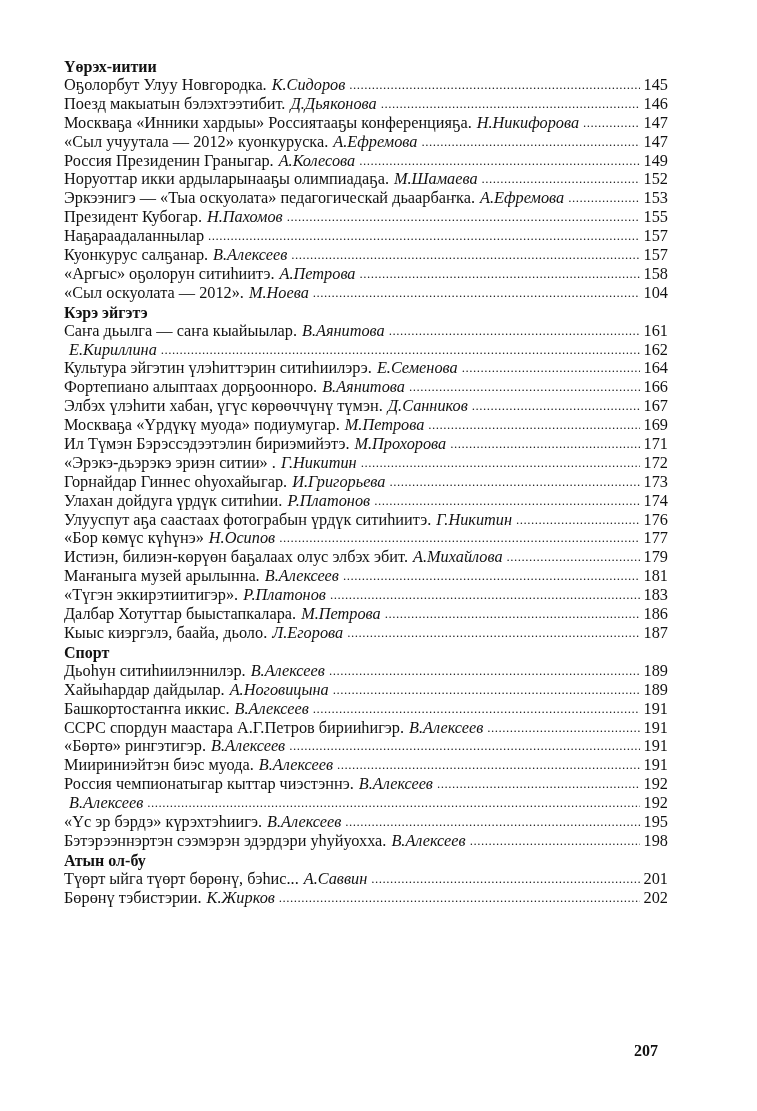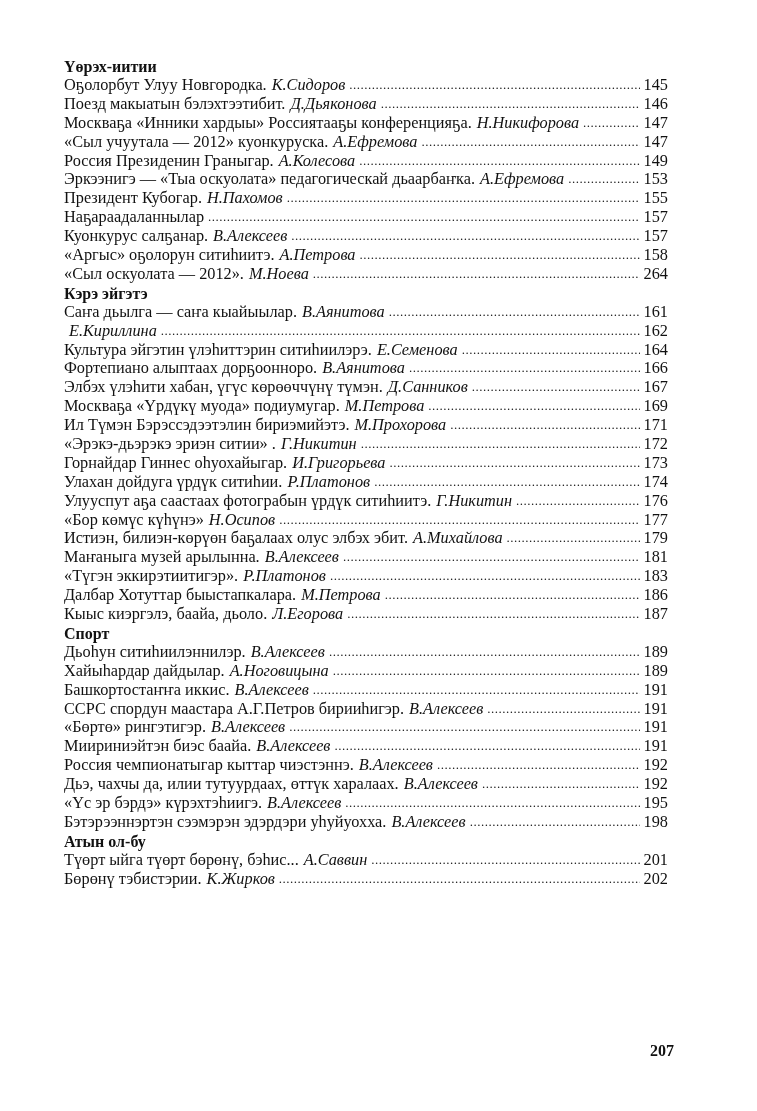--- a/index.html
+++ b/index.html
@@ -6,33 +6,33 @@
     body { width: 757px; height: 1111px; position: relative; overflow: hidden; }
     .page {
       position: absolute; left: 64px; top: 57px; width: 604px;
       font-family: "Liberation Serif", serif; color: #111111;
       font-size: 16.3px; line-height: 18.9px;
     }
     .section-title {
       font-weight: bold; font-size: 16px;
       height: 19px; line-height: 19px;
     }
-    .entry { display: flex; align-items: flex-end; height: 18.9px; white-space: nowrap; overflow: hidden; }
+    .entry { display: flex; align-items: flex-start; height: 18.9px; white-space: nowrap; overflow: hidden; }
     .entry .title { flex: 0 0 auto; }
     .entry .author { font-style: italic; margin-left: 5px; flex: 0 0 auto; }
     .entry .dots {
       flex: 1 1 auto; overflow: hidden; margin: 0 2px 0 4px;
       letter-spacing: 0.5px; font-size: 13px; color: #222;
     }
     .entry .dots::before {
       content: "................................................................................................................................................................................................";
     }
     .entry .page-num { flex: 0 0 auto; text-align: right; min-width: 26px; }
     .folio {
-      position: absolute; left: 650px; top: 1042px;
+      position: absolute; left: 634px; top: 1042px;
       font-family: "Liberation Serif", serif; font-weight: bold; font-size: 16px; color: #111;
     }
   </style>
 </head>
 <body>
 
 <div class="page" id="toc">
     <div class="section-title">Үөрэх-иитии</div>
     <div class="entry">
       <span class="title">Оҕолорбут Улуу Новгородка.</span>
@@ -58,20 +58,26 @@
       <span class="dots"></span>
       <span class="page-num">147</span>
     </div>
     <div class="entry">
       <span class="title">Россия Президенин Граныгар.</span>
       <span class="author">А.Колесова</span>
       <span class="dots"></span>
       <span class="page-num">149</span>
     </div>
     <div class="entry">
+      <span class="title">Норуоттар икки ардыларынааҕы олимпиадаҕа.</span>
+      <span class="author">М.Шамаева</span>
+      <span class="dots"></span>
+      <span class="page-num">152</span>
+    </div>
+    <div class="entry">
       <span class="title">Эркээнигэ — «Тыа оскуолата» педагогическай дьаарбаҥка.</span>
       <span class="author">А.Ефремова</span>
       <span class="dots"></span>
       <span class="page-num">153</span>
     </div>
     <div class="entry">
       <span class="title">Президент Кубогар.</span>
       <span class="author">Н.Пахомов</span>
       <span class="dots"></span>
       <span class="page-num">155</span>
@@ -90,21 +96,21 @@
     <div class="entry">
       <span class="title">«Аргыс» оҕолорун ситиһиитэ.</span>
       <span class="author">А.Петрова</span>
       <span class="dots"></span>
       <span class="page-num">158</span>
     </div>
     <div class="entry">
       <span class="title">«Сыл оскуолата — 2012».</span>
       <span class="author">М.Ноева</span>
       <span class="dots"></span>
-      <span class="page-num">264</span>
+      <span class="page-num">104</span>
     </div>
     <div class="section-title">Кэрэ  эйгэтэ</div>
     <div class="entry">
       <span class="title">Саҥа дьылга — саҥа кыайыылар.</span>
       <span class="author">В.Аянитова</span>
       <span class="dots"></span>
       <span class="page-num">161</span>
     </div>
     <div class="entry">
       <span class="author">Е.Кириллина</span>
@@ -226,33 +232,32 @@
       <span class="dots"></span>
       <span class="page-num">191</span>
     </div>
     <div class="entry">
       <span class="title">«Бөртө» рингэтигэр.</span>
       <span class="author">В.Алексеев</span>
       <span class="dots"></span>
       <span class="page-num">191</span>
     </div>
     <div class="entry">
-      <span class="title">Миириниэйтэн биэс баайа.</span>
+      <span class="title">Миириниэйтэн биэс муода.</span>
       <span class="author">В.Алексеев</span>
       <span class="dots"></span>
       <span class="page-num">191</span>
     </div>
     <div class="entry">
       <span class="title">Россия чемпионатыгар кыттар чиэстэннэ.</span>
       <span class="author">В.Алексеев</span>
       <span class="dots"></span>
       <span class="page-num">192</span>
     </div>
     <div class="entry">
-      <span class="title">Дьэ, чахчы да, илии тутуурдаах, өттүк харалаах.</span>
       <span class="author">В.Алексеев</span>
       <span class="dots"></span>
       <span class="page-num">192</span>
     </div>
     <div class="entry">
       <span class="title">«Үс эр бэрдэ» күрэхтэһиигэ.</span>
       <span class="author">В.Алексеев</span>
       <span class="dots"></span>
       <span class="page-num">195</span>
     </div>

